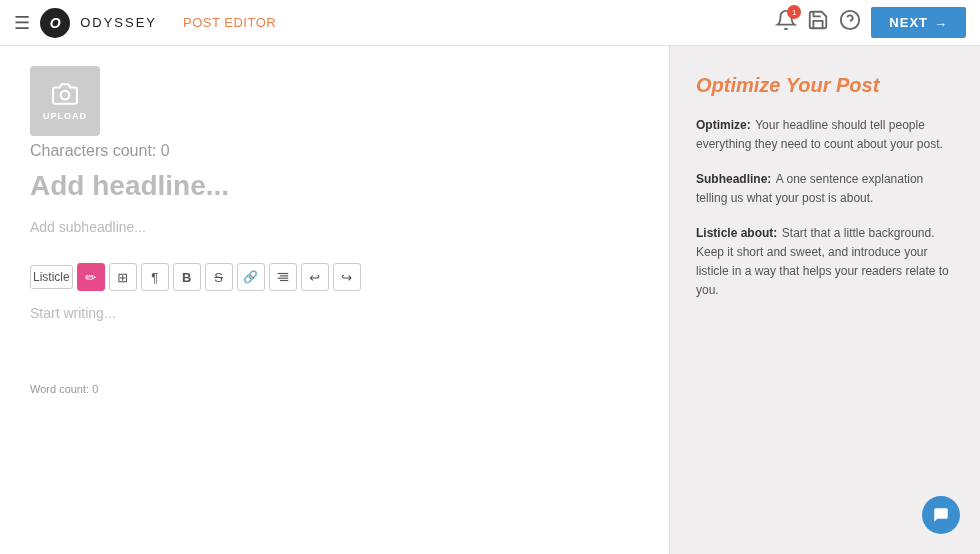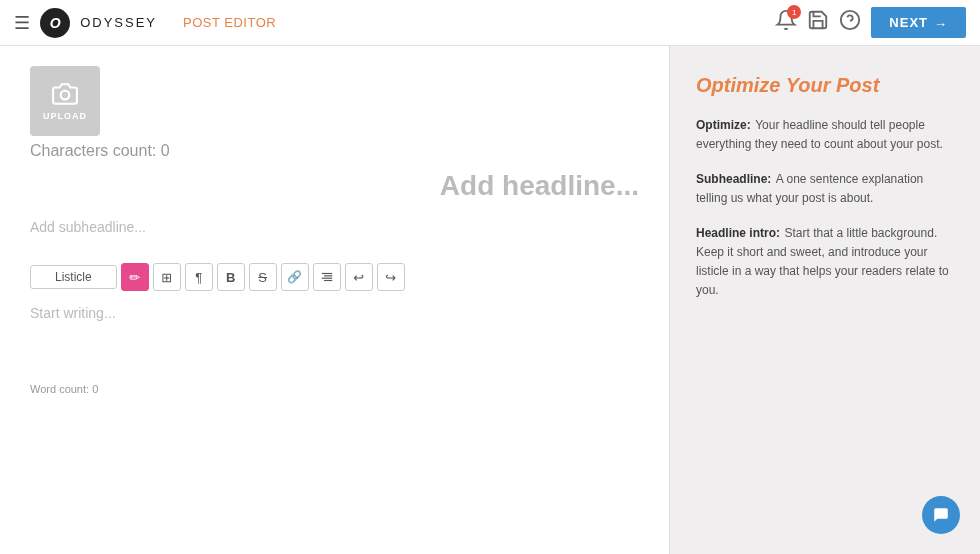--- a/index.html
+++ b/index.html
@@ -143,21 +143,20 @@
     
     .headline-input {
       font-size: 28px;
       color: #bbb;
       font-weight: 700;
       border: none;
       outline: none;
       width: 100%;
       margin-bottom: 16px;
       background: transparent;
-      text-align: right;
     }
     .headline-input::placeholder { color: #bbb; }
 
     
     .subheadline-input {
       font-size: 14px;
       color: #bbb;
       border: none;
       outline: none;
       width: 100%;
@@ -169,21 +168,21 @@
     
     .toolbar {
       display: flex;
       align-items: center;
       gap: 4px;
       margin-bottom: 14px;
       flex-wrap: wrap;
     }
     .toolbar-tab {
       font-size: 12px;
-      padding: 4px 24px;
+      padding: 4px 2px;
       border: 1px solid #ccc;
       border-radius: 3px;
       cursor: pointer;
       background: #fff;
       color: #555;
     }
     .toolbar-btn {
       width: 28px;
       height: 28px;
       display: flex;
@@ -372,21 +371,21 @@
       <span class="sidebar-section-title">Optimize:</span>
       <span class="sidebar-section-text">Your headline should tell people everything they need to count about your post.</span>
     </div>
 
     <div class="sidebar-section">
       <span class="sidebar-section-title">Subheadline:</span>
       <span class="sidebar-section-text">A one sentence explanation telling us what your post is about.</span>
     </div>
 
     <div class="sidebar-section">
-      <span class="sidebar-section-title">Headline intro:</span>
+      <span class="sidebar-section-title">Listicle about:</span>
       <span class="sidebar-section-text">Start that a little background. Keep it short and sweet, and introduce your listicle in a way that helps your readers relate to you.</span>
     </div>
 
     <div class="chat-btn" style="position:fixed; bottom:20px; right:20px;">
       <svg width="18" height="18" viewBox="0 0 24 24" fill="white">
         <path d="M21 15a2 2 0 0 1-2 2H7l-4 4V5a2 2 0 0 1 2-2h14a2 2 0 0 1 2 2z"></path>
       </svg>
     </div>
   </div>
 </div>

